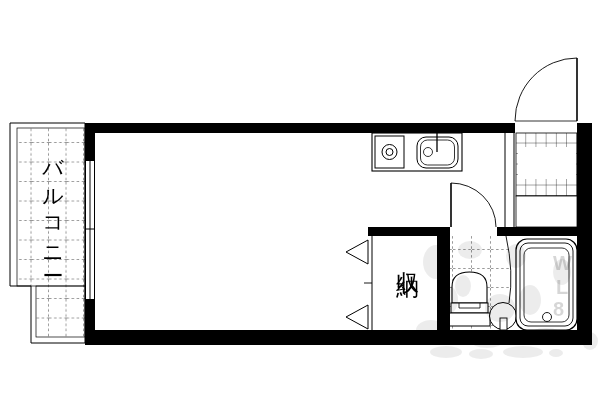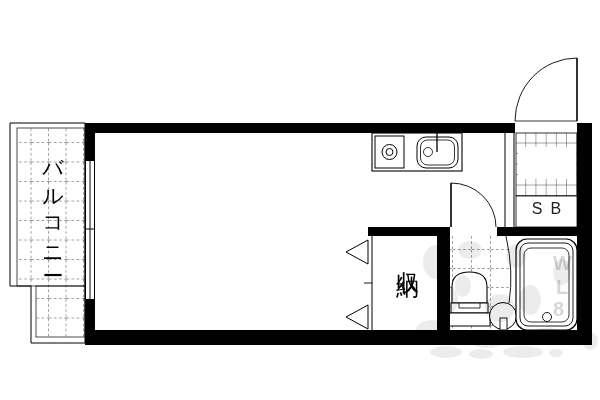--- a/index.html
+++ b/index.html
@@ -147,16 +147,15 @@
       </g>
       <g font-family="Liberation Sans, sans-serif" font-size="20" font-weight="bold" fill="rgba(0,0,0,0.16)">
         <text x="553" y="270">W</text>
         <text x="556" y="294">L</text>
         <text x="553" y="316">8</text>
       </g>
     </g>
   </svg>
 
   <div class="label v lbl-balcony">バルコニー</div>
-  <div class="label h lbl-sb">SB</div>
   <div class="label v lbl-closet">収納</div>
 
 </div>
 
 </body></html>

